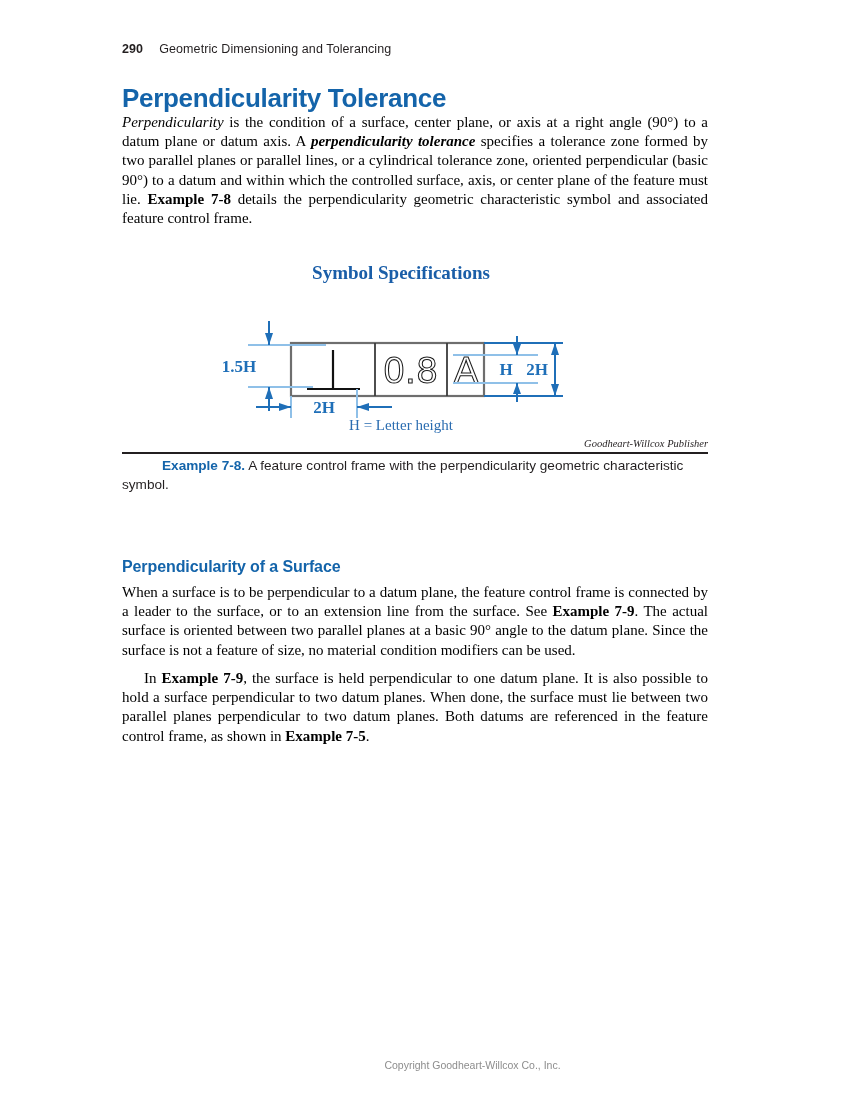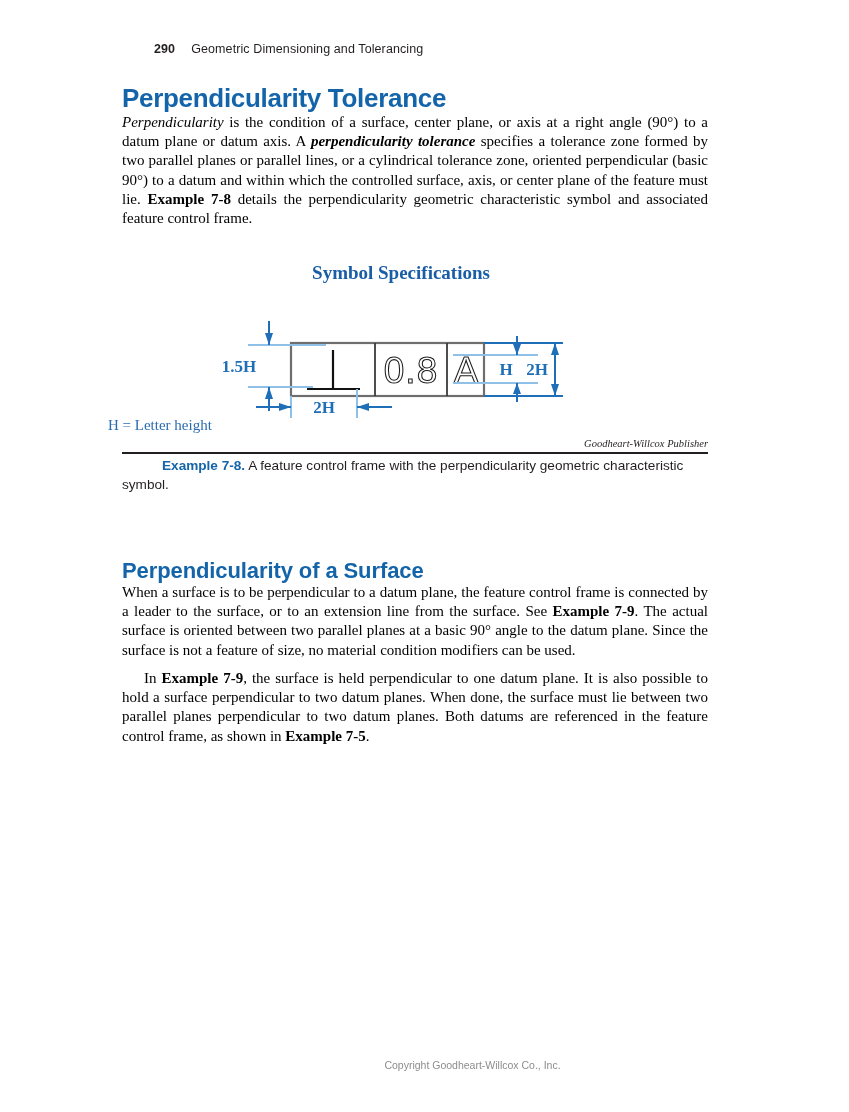--- a/index.html
+++ b/index.html
@@ -18,21 +18,20 @@
   
   .running-head {
     position: absolute;
     left: 122px;
     top: 42px;
     font-family: "Liberation Sans", sans-serif;
     font-size: 12.5px;
     color: #231f20;
     letter-spacing: 0.1px;
     white-space: nowrap;
-    margin-left: 32px;
   }
   .running-head .folio {
     font-weight: bold;
     margin-right: 16px;
   }
 
   
   .h1 {
     position: absolute;
     left: 122px;
@@ -43,21 +42,21 @@
     letter-spacing: -0.3px;
     white-space: nowrap;
   }
   #heading-perpendicularity-tolerance { top: 83px; }
 
   .h2 {
     position: absolute;
     left: 122px;
     font-family: "Liberation Sans", sans-serif;
     font-weight: bold;
-    font-size: 22px;
+    font-size: 16px;
     color: #1464aa;
     letter-spacing: -0.1px;
     white-space: nowrap;
   }
   #heading-perpendicularity-surface { top: 558px; }
 
   
   .body-text {
     position: absolute;
     left: 122px;
@@ -94,20 +93,21 @@
     font-family: "Liberation Serif", serif;
     font-weight: bold;
     font-size: 19px;
     color: #1a5ea8;
   }
   .figure-note {
     position: absolute;
     left: 0;
     top: 155px;
     width: 586px;
+    text-align: center;
     font-family: "Liberation Serif", serif;
     font-size: 15px;
     color: #2a6cb0;
   }
 
   
   .drawing {
     position: absolute;
     left: 0;
     top: 26px;

